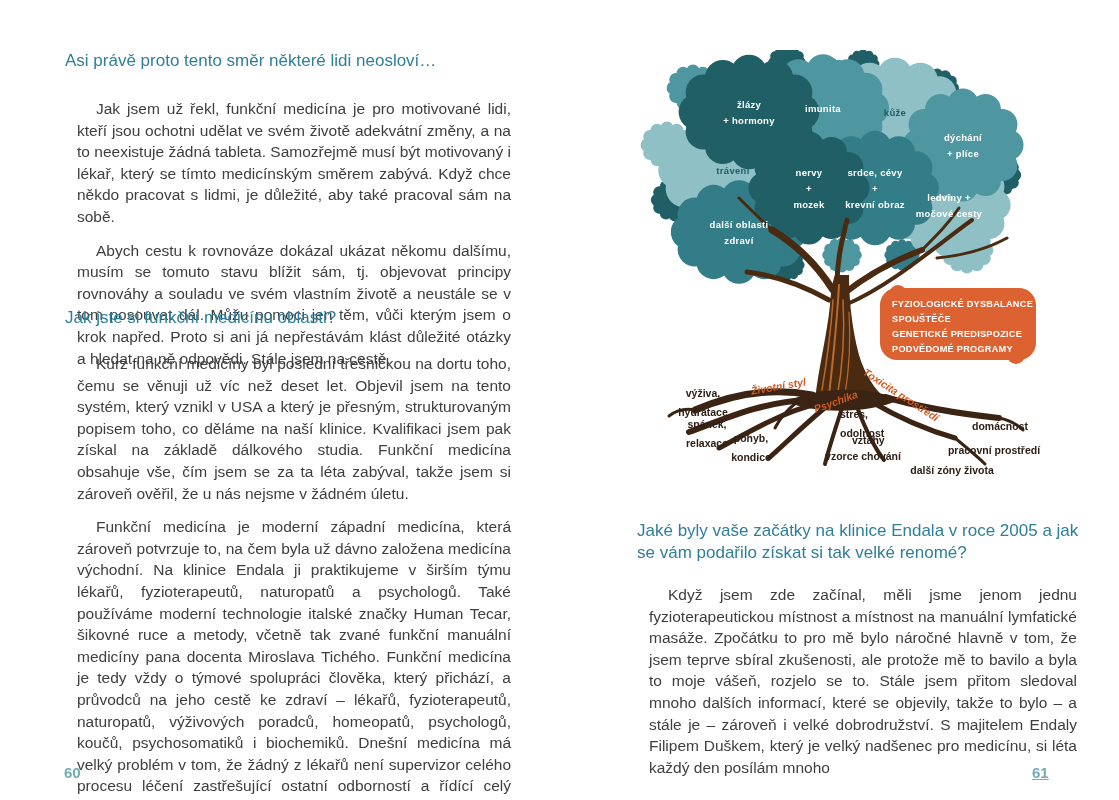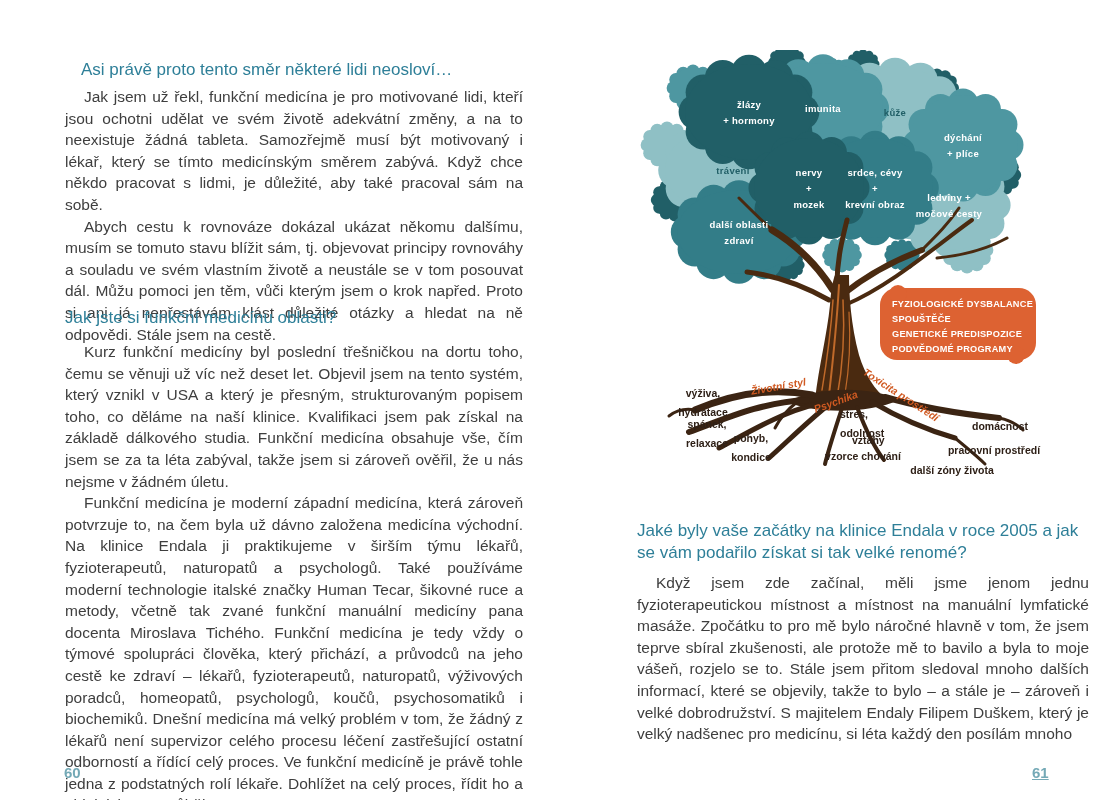--- a/index.html
+++ b/index.html
@@ -8,31 +8,31 @@
     background:#ffffff;
     font-family:"Liberation Sans", sans-serif;
   }
   .abs{position:absolute;}
   .heading{
     color:#2e7f98;font-size:17px;line-height:22px;font-weight:400;
   }
   .bodytext{
     color:#3e3e3e;font-size:15.5px;line-height:21.6px;text-align:justify;
   }
-  .para{text-indent:19px;margin:0;}
+  .para{text-indent:19px;margin:12px;}
   .pagenum{
     color:#74a9b6;font-size:15px;font-weight:700;margin-top:36px;
   }
   #tree-wrap{left:637px;top:50px;width:474px;height:452px;}
   svg text{font-family:"Liberation Sans", sans-serif;}
 </style>
 </head>
 <body>
 
-<div class="abs heading" style="left:81px;top:50px;width:460px;margin-top:9px;">Asi právě proto tento směr některé lidi neosloví…</div>
+<div class="abs heading" style="left:65px;top:50px;width:460px;">Asi právě proto tento směr některé lidi neosloví…</div>
 
 <div class="abs bodytext" style="left:65px;top:86px;width:458px;">
   <p class="para">Jak jsem už řekl, funkční medicína je pro motivované lidi, kteří jsou ochotni udělat ve svém životě adekvátní změny, a na to neexistuje žádná tableta. Samozřejmě musí být motivovaný i lékař, který se tímto medicínským směrem zabývá. Když chce někdo pracovat s lidmi, je důležité, aby také pracoval sám na sobě.</p>
   <p class="para">Abych cestu k rovnováze dokázal ukázat někomu dalšímu, musím se tomuto stavu blížit sám, tj. objevovat principy rovnováhy a souladu ve svém vlastním životě a neustále se v tom posouvat dál. Můžu pomoci jen těm, vůči kterým jsem o krok napřed. Proto si ani já nepřestávám klást důležité otázky a hledat na ně odpovědi. Stále jsem na cestě.</p>
 </div>
 
 <div class="abs heading" style="left:65px;top:307px;width:460px;">Jak jste si funkční medicínu oblasti?</div>
 
 <div class="abs bodytext" style="left:65px;top:341px;width:458px;">
   <p class="para">Kurz funkční medicíny byl poslední třešničkou na dortu toho, čemu se věnuji už víc než deset let. Objevil jsem na tento systém, který vznikl v USA a který je přesným, strukturovaným popisem toho, co děláme na naší klinice. Kvalifikaci jsem pak získal na základě dálkového studia. Funkční medicína obsahuje vše, čím jsem se za ta léta zabýval, takže jsem si zároveň ověřil, že u nás nejsme v žádném úletu.</p>

